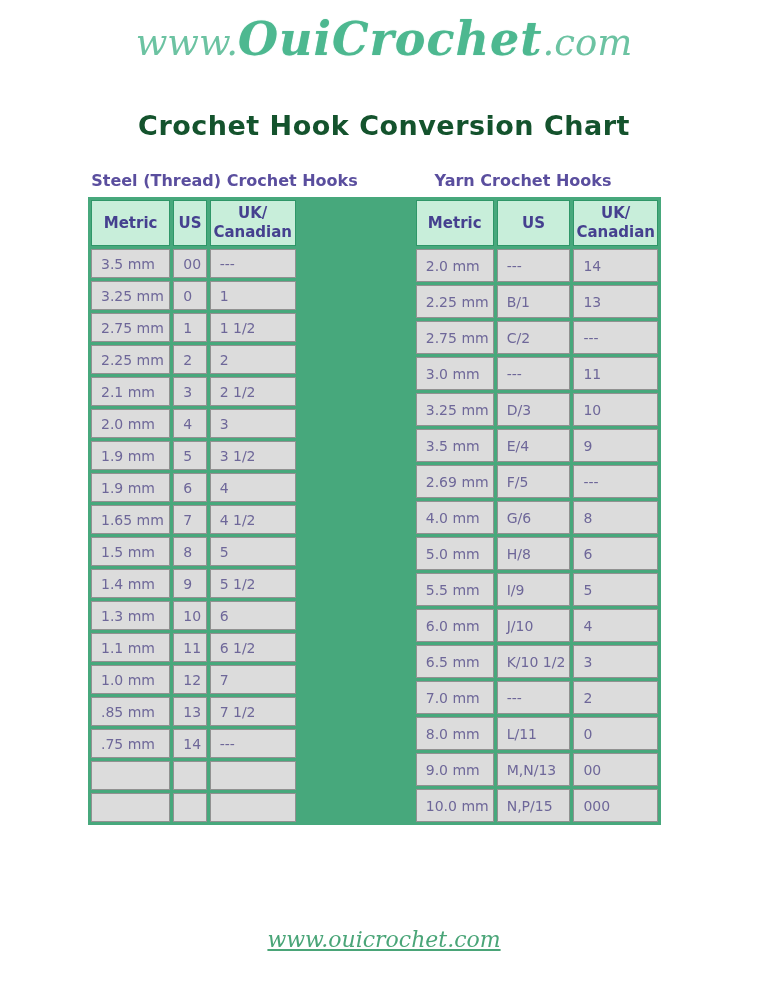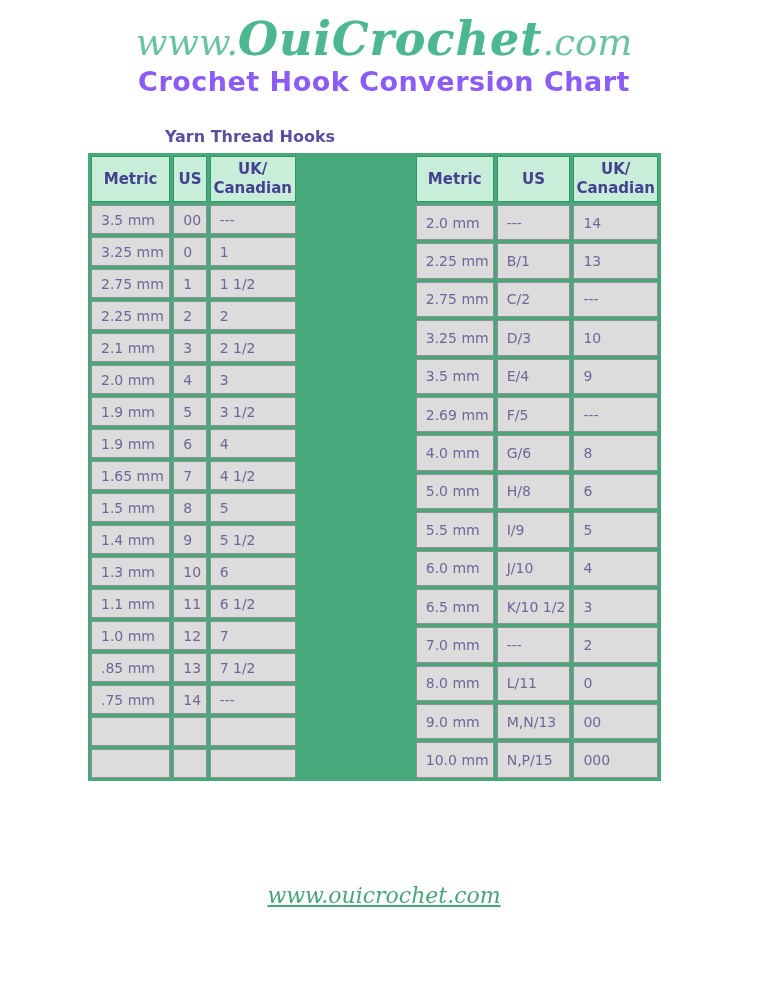--- a/index.html
+++ b/index.html
@@ -14,22 +14,22 @@
     font-size:37px;color:#6cc3a2;
   }
   .logo .brand{
     font-family:"DejaVu Serif",serif;font-weight:bold;font-style:italic;
     font-size:46px;color:#4db890;letter-spacing:1px;
     text-shadow:0 0 1px #8fd7bc;
     text-align:right;
   }
   
   .title{
-    text-align:center;
-    font-size:27px;font-weight:bold;color:#8b5cf6;letter-spacing:.5px;
+    margin-top:44px;text-align:center;
+    font-size:27px;font-weight:bold;color:#14532d;letter-spacing:.5px;
   }
   
   .subtitles{width:573px;margin:30px 0 7px 88px;display:flex;}
   .subtitles .sub{
     font-size:16px;font-weight:bold;color:#5a4e9e;text-align:center;
   }
   .subtitles .sub.left{width:273px;}
   .subtitles .sub.right{width:276px;margin-left:24px;}
   
   .tables-wrap{
@@ -66,21 +66,22 @@
 </head>
 <body>
 
 <div class="logo">
   <span class="affix">www.</span><span class="brand">OuiCrochet</span><span class="affix">.com</span>
 </div>
 
 <div class="title">Crochet Hook Conversion Chart</div>
 
 <div class="subtitles">
-  <div class="sub right">Yarn Thread Hooks</div>
+  <div class="sub left">Steel (Thread) Crochet Hooks</div>
+  <div class="sub right">Yarn Crochet Hooks</div>
 </div>
 
 <div class="tables-wrap">
   <table class="hooks">
     <thead>
       <tr>
         <th>Metric</th>
         <th>US</th>
         <th>UK/
 Canadian</th>
@@ -201,20 +202,25 @@
           <td>2.25 mm</td>
           <td>B/1</td>
           <td>13</td>
         </tr>
         <tr>
           <td>2.75 mm</td>
           <td>C/2</td>
           <td>---</td>
         </tr>
         <tr>
+          <td>3.0 mm</td>
+          <td>---</td>
+          <td>11</td>
+        </tr>
+        <tr>
           <td>3.25 mm</td>
           <td>D/3</td>
           <td>10</td>
         </tr>
         <tr>
           <td>3.5 mm</td>
           <td>E/4</td>
           <td>9</td>
         </tr>
         <tr>

